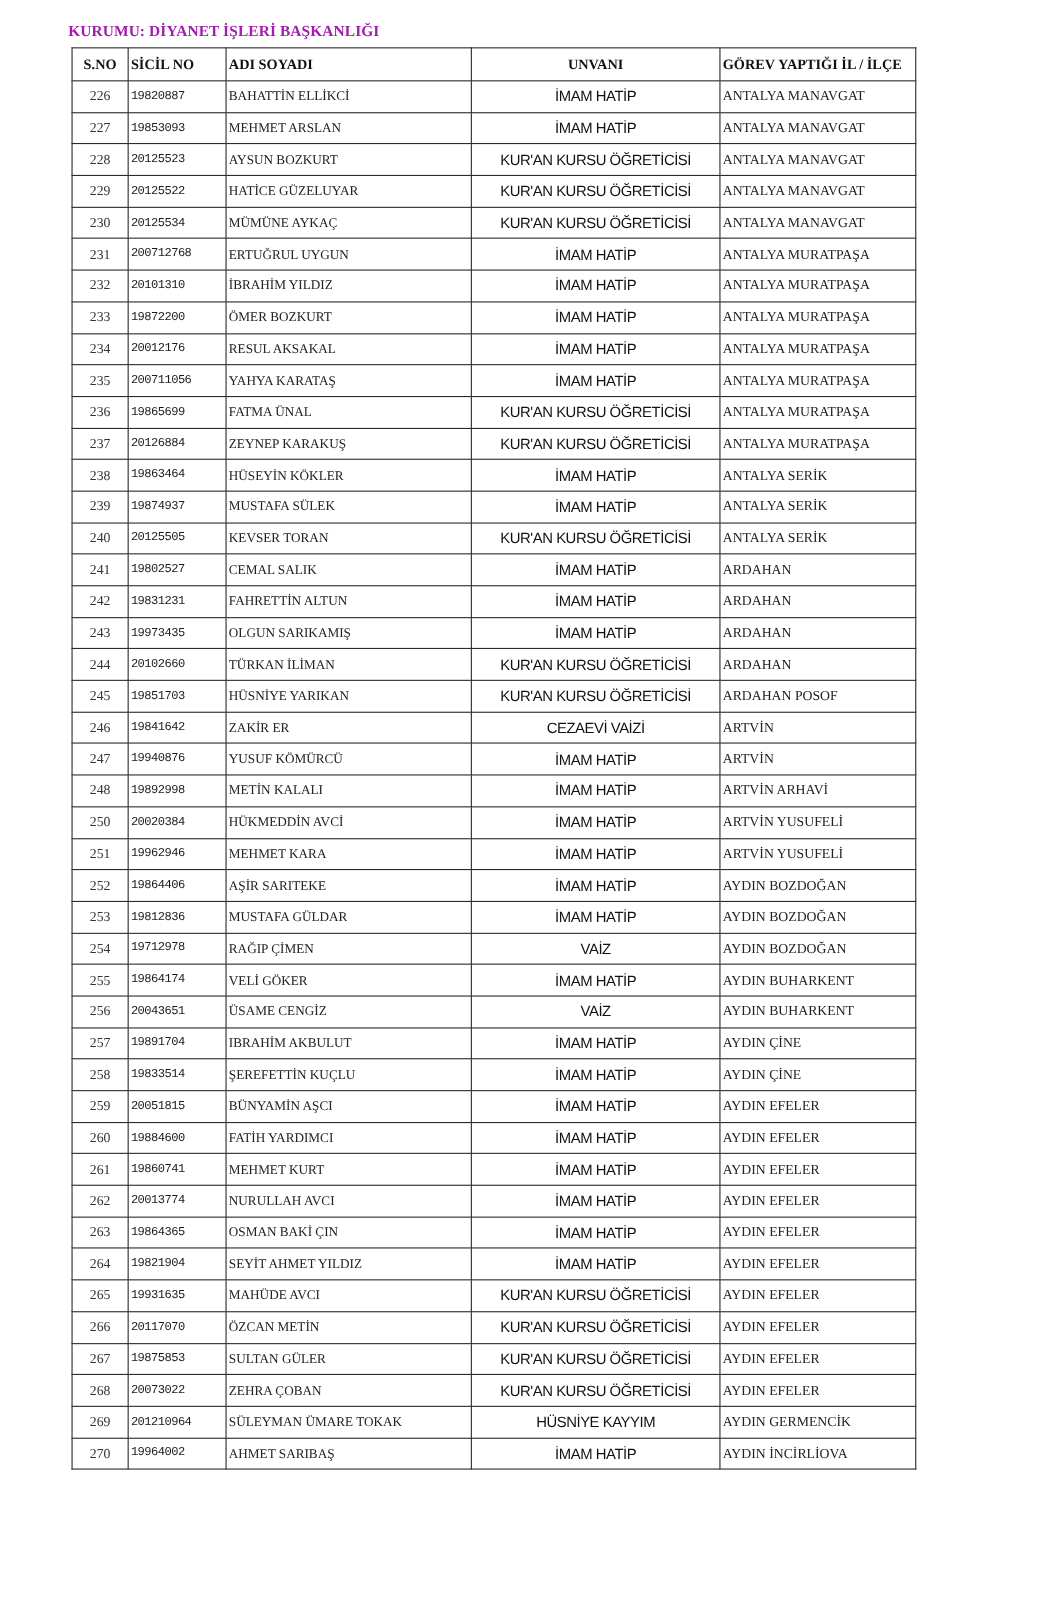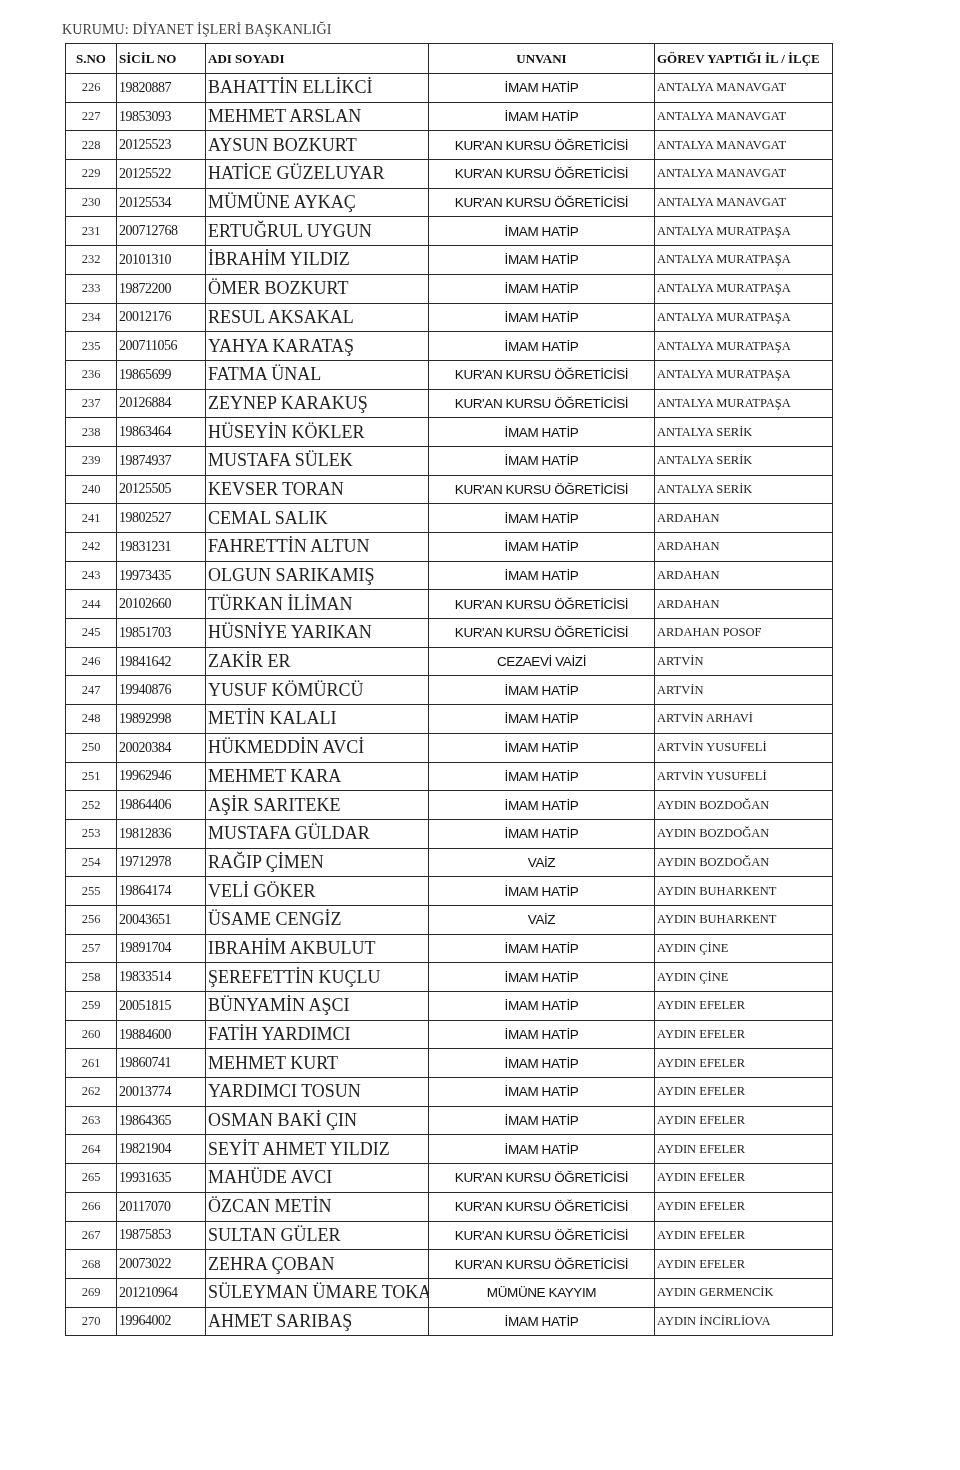--- a/index.html
+++ b/index.html
@@ -12,24 +12,24 @@
       height: 1470px;
       position: relative;
       overflow: hidden;
       color: #1a1a1a;
     }
     .org-title {
       position: absolute;
       left: 62px;
       top: 22px;
       font-family: "Liberation Serif", serif;
-      font-weight: normal;
+      font-weight: bold;
       font-size: 14px;
       letter-spacing: 0.1px;
-      color: #404040;
+      color: #a21caf;
     }
     table.roster {
       position: absolute;
       left: 65px;
       top: 43px;
       width: 768px;
       border-collapse: collapse;
       table-layout: fixed;
     }
     table.roster th, table.roster td {
@@ -52,28 +52,28 @@
     th.c-name, td.c-name { width: 218px; text-align: left; margin-left: 42px; }
     th.c-title, td.c-title { width: 221px; text-align: center; }
     th.c-loc, td.c-loc { text-align: left; }
 
     td.c-sno {
       font-family: "Liberation Serif", serif;
       font-size: 12.5px;
       color: #333;
     }
     td.c-sicil {
-      font-family: Liberation Serif, serif;
-      font-size: 14px;
+      font-family: Liberation Mono, monospace;
+      font-size: 11px;
       letter-spacing: -0.5px;
       transform-origin: center;
     }
     td.c-name {
       font-family: "Liberation Serif", serif;
-      font-size: 18px;
+      font-size: 12px;
       padding-left: 3px;
       color: #222;
     }
     td.c-title {
       font-family: Liberation Sans, sans-serif;
       font-size: 13.5px;
       letter-spacing: -0.4px;
       padding-left: 3px;
       color: #111;
     }
@@ -341,21 +341,21 @@
       <tr>
         <td class="c-sno">261</td>
         <td class="c-sicil">19860741</td>
         <td class="c-name">MEHMET KURT</td>
         <td class="c-title">İMAM HATİP</td>
         <td class="c-loc">AYDIN EFELER</td>
       </tr>
       <tr>
         <td class="c-sno">262</td>
         <td class="c-sicil">20013774</td>
-        <td class="c-name">YARDIMCI TOSUN</td>
+        <td class="c-name">NURULLAH AVCI</td>
         <td class="c-title">İMAM HATİP</td>
         <td class="c-loc">AYDIN EFELER</td>
       </tr>
       <tr>
         <td class="c-sno">263</td>
         <td class="c-sicil">19864365</td>
         <td class="c-name">OSMAN BAKİ ÇIN</td>
         <td class="c-title">İMAM HATİP</td>
         <td class="c-loc">AYDIN EFELER</td>
       </tr>
@@ -391,21 +391,21 @@
         <td class="c-sno">268</td>
         <td class="c-sicil">20073022</td>
         <td class="c-name">ZEHRA ÇOBAN</td>
         <td class="c-title">KUR'AN KURSU ÖĞRETİCİSİ</td>
         <td class="c-loc">AYDIN EFELER</td>
       </tr>
       <tr>
         <td class="c-sno">269</td>
         <td class="c-sicil">201210964</td>
         <td class="c-name">SÜLEYMAN ÜMARE TOKAK</td>
-        <td class="c-title">MÜMÜNE KAYYIM</td>
+        <td class="c-title">HÜSNİYE KAYYIM</td>
         <td class="c-loc">AYDIN GERMENCİK</td>
       </tr>
       <tr>
         <td class="c-sno">270</td>
         <td class="c-sicil">19964002</td>
         <td class="c-name">AHMET SARIBAŞ</td>
         <td class="c-title">İMAM HATİP</td>
         <td class="c-loc">AYDIN İNCİRLİOVA</td>
       </tr>
     </tbody>

